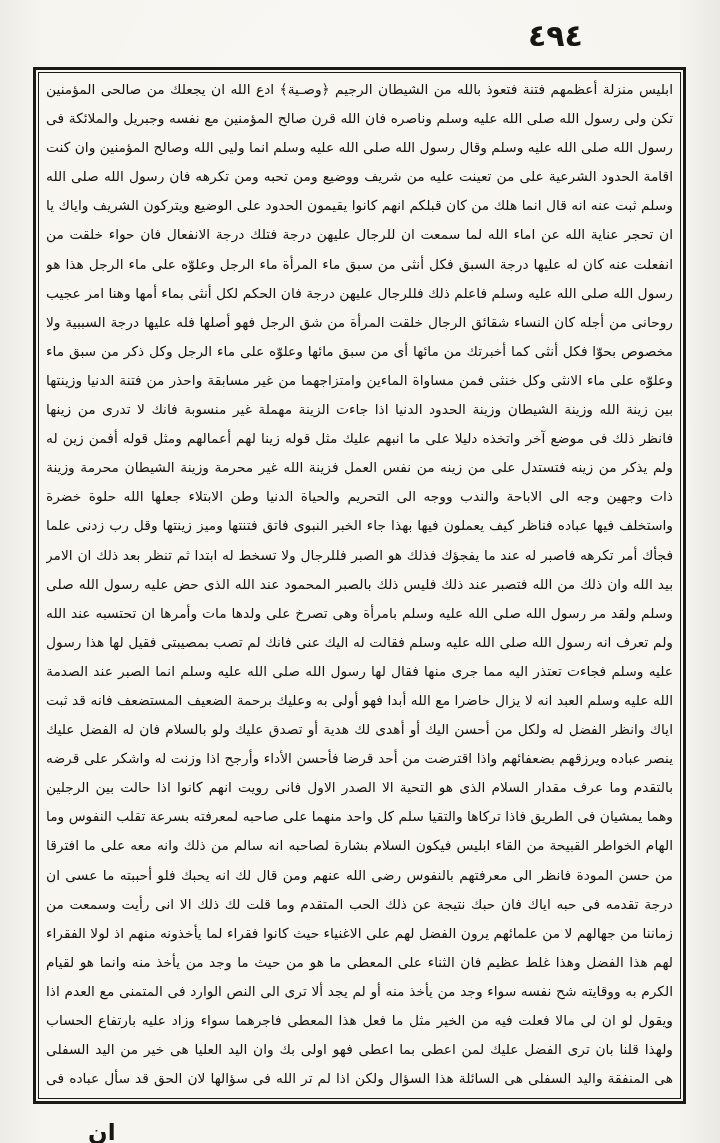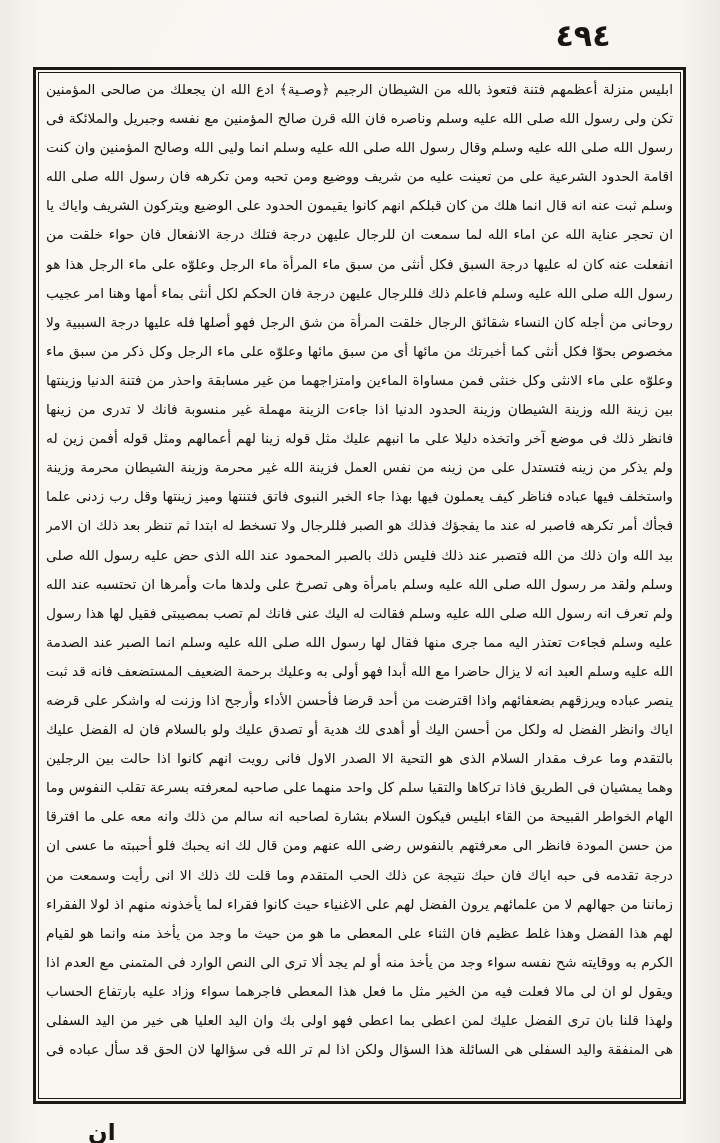--- a/index.html
+++ b/index.html
@@ -13,21 +13,21 @@
   .page-scan{
     position:absolute;inset:0;
     background:#f7f5f0;
     background-image:
       radial-gradient(ellipse at 50% 40%, rgba(255,255,255,.5), rgba(0,0,0,0) 70%),
       linear-gradient(90deg, rgba(0,0,0,.04), rgba(0,0,0,0) 6%, rgba(0,0,0,0) 94%, rgba(0,0,0,.05));
   }
   .page-number{
     position:absolute;
     left:528px;top:18px;width:110px;
-    text-align:center;
+    text-align:left;
     font-size:30px;font-weight:bold;
     color:#181613;
     letter-spacing:1px;
   }
   .frame{
     position:absolute;
     left:33px;top:67px;
     width:653px;height:1037px;
     border:3px solid #1c1a17;
     box-sizing:border-box;
@@ -79,29 +79,30 @@
         <div class="text-line">وسلم ثبت عنه انه قال انما هلك من كان قبلكم انهم كانوا يقيمون الحدود على الوضيع ويتركون الشريف واياك يا أخى</div>
         <div class="text-line">ان تحجر عناية الله عن اماء الله لما سمعت ان للرجال عليهن درجة فتلك درجة الانفعال فان حواء خلقت من آدم فلما</div>
         <div class="text-line">انفعلت عنه كان له عليها درجة السبق فكل أنثى من سبق ماء المرأة ماء الرجل وعلوّه على ماء الرجل هذا هو الثابت عن</div>
         <div class="text-line">رسول الله صلى الله عليه وسلم فاعلم ذلك فللرجال عليهن درجة فان الحكم لكل أنثى بماء أمها وهنا امر عجيب دقيق</div>
         <div class="text-line">روحانى من أجله كان النساء شقائق الرجال خلقت المرأة من شق الرجل فهو أصلها فله عليها درجة السببية ولا نقل هذا</div>
         <div class="text-line">مخصوص بحوّا فكل أنثى كما أخبرتك من مائها أى من سبق مائها وعلوّه على ماء الرجل وكل ذكر من سبق ماء الرجل</div>
         <div class="text-line">وعلوّه على ماء الانثى وكل خنثى فمن مساواة الماءين وامتزاجهما من غير مسابقة واحذر من فتنة الدنيا وزينتها وفرق</div>
         <div class="text-line">بين زينة الله وزينة الشيطان وزينة الحدود الدنيا اذا جاءت الزينة مهملة غير منسوبة فانك لا تدرى من زينها</div>
         <div class="text-line">فانظر ذلك فى موضع آخر واتخذه دليلا على ما انبهم عليك مثل قوله زينا لهم أعمالهم ومثل قوله أفمن زين له سوء عمله</div>
         <div class="text-line">ولم يذكر من زينه فتستدل على من زينه من نفس العمل فزينة الله غير محرمة وزينة الشيطان محرمة وزينة الدنيا</div>
+        <div class="text-line">ذات وجهين وجه الى الاباحة والندب ووجه الى التحريم والحياة الدنيا وطن الابتلاء جعلها الله حلوة خضرة</div>
         <div class="text-line">واستخلف فيها عباده فناظر كيف يعملون فيها بهذا جاء الخبر النبوى فاتق فتنتها وميز زينتها وقل رب زدنى علما واذا</div>
         <div class="text-line">فجأك أمر تكرهه فاصبر له عند ما يفجؤك فذلك هو الصبر فللرجال ولا تسخط له ابتدا ثم تنظر بعد ذلك ان الامر</div>
         <div class="text-line">بيد الله وان ذلك من الله فتصبر عند ذلك فليس ذلك بالصبر المحمود عند الله الذى حض عليه رسول الله صلى الله عليه</div>
         <div class="text-line">وسلم ولقد مر رسول الله صلى الله عليه وسلم بامرأة وهى تصرخ على ولدها مات وأمرها ان تحتسبه عند الله وتصبر</div>
         <div class="text-line">ولم تعرف انه رسول الله صلى الله عليه وسلم فقالت له اليك عنى فانك لم تصب بمصيبتى فقيل لها هذا رسول الله صلى الله</div>
         <div class="text-line">عليه وسلم فجاءت تعتذر اليه مما جرى منها فقال لها رسول الله صلى الله عليه وسلم انما الصبر عند الصدمة الاولى ينبه صلى</div>
         <div class="text-line">الله عليه وسلم العبد انه لا يزال حاضرا مع الله أبدا فهو أولى به وعليك برحمة الضعيف المستضعف فانه قد ثبت ان الله</div>
+        <div class="text-line">اياك وانظر الفضل له ولكل من أحسن اليك أو أهدى لك هدية أو تصدق عليك ولو بالسلام فان له الفضل عليك</div>
         <div class="text-line">ينصر عباده ويرزقهم بضعفائهم واذا اقترضت من أحد قرضا فأحسن الأداء وأرجح اذا وزنت له واشكر على قرضه</div>
-        <div class="text-line">اياك وانظر الفضل له ولكل من أحسن اليك أو أهدى لك هدية أو تصدق عليك ولو بالسلام فان له الفضل عليك</div>
         <div class="text-line">بالتقدم وما عرف مقدار السلام الذى هو التحية الا الصدر الاول فانى رويت انهم كانوا اذا حالت بين الرجلين شجرة</div>
         <div class="text-line">وهما يمشيان فى الطريق فاذا تركاها والتقيا سلم كل واحد منهما على صاحبه لمعرفته بسرعة تقلب النفوس وما يبادر</div>
         <div class="text-line">الهام الخواطر القبيحة من القاء ابليس فيكون السلام بشارة لصاحبه انه سالم من ذلك وانه معه على ما افترقا عليه</div>
         <div class="text-line">من حسن المودة فانظر الى معرفتهم بالنفوس رضى الله عنهم ومن قال لك انه يحبك فلو أحببته ما عسى ان تحبه لن تبلغ</div>
         <div class="text-line">درجة تقدمه فى حبه اياك فان حبك نتيجة عن ذلك الحب المتقدم وما قلت لك ذلك الا انى رأيت وسمعت من فقراء</div>
         <div class="text-line">زماننا من جهالهم لا من علمائهم يرون الفضل لهم على الاغنياء حيث كانوا فقراء لما يأخذونه منهم اذ لولا الفقراء ما صح</div>
         <div class="text-line">لهم هذا الفضل وهذا غلط عظيم فان الثناء على المعطى ما هو من حيث ما وجد من يأخذ منه وانما هو لقيام صفة</div>
         <div class="text-line">الكرم به ووقايته شح نفسه سواء وجد من يأخذ منه أو لم يجد ألا ترى الى النص الوارد فى المتمنى مع العدم اذا تمنى</div>
         <div class="text-line">ويقول لو ان لى مالا فعلت فيه من الخير مثل ما فعل هذا المعطى فاجرهما سواء وزاد عليه بارتفاع الحساب عنه والسؤال</div>
         <div class="text-line">ولهذا قلنا بان ترى الفضل عليك لمن اعطى بما اعطى فهو اولى بك وان اليد العليا هى خير من اليد السفلى واليد العليا</div>

